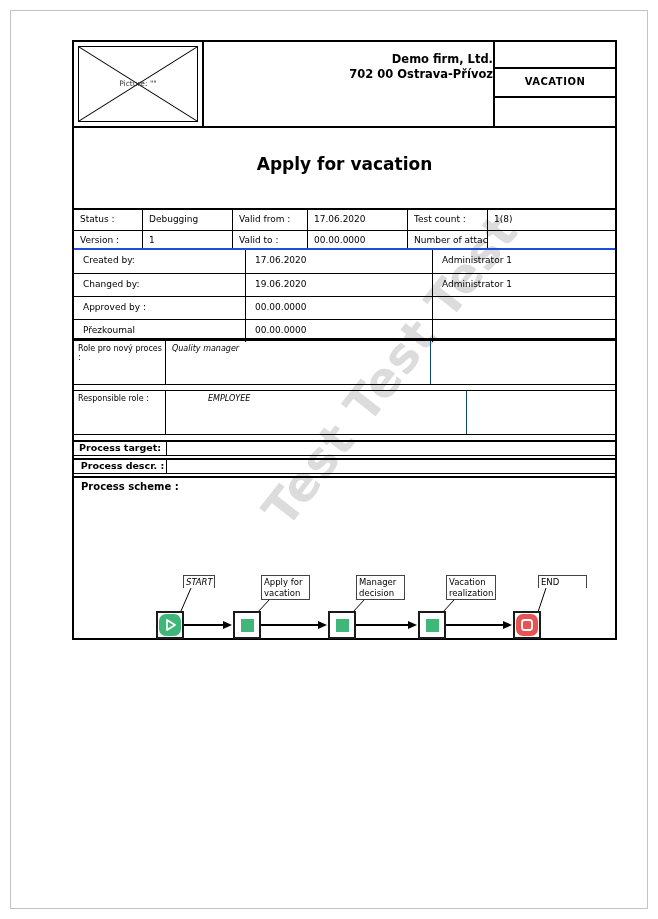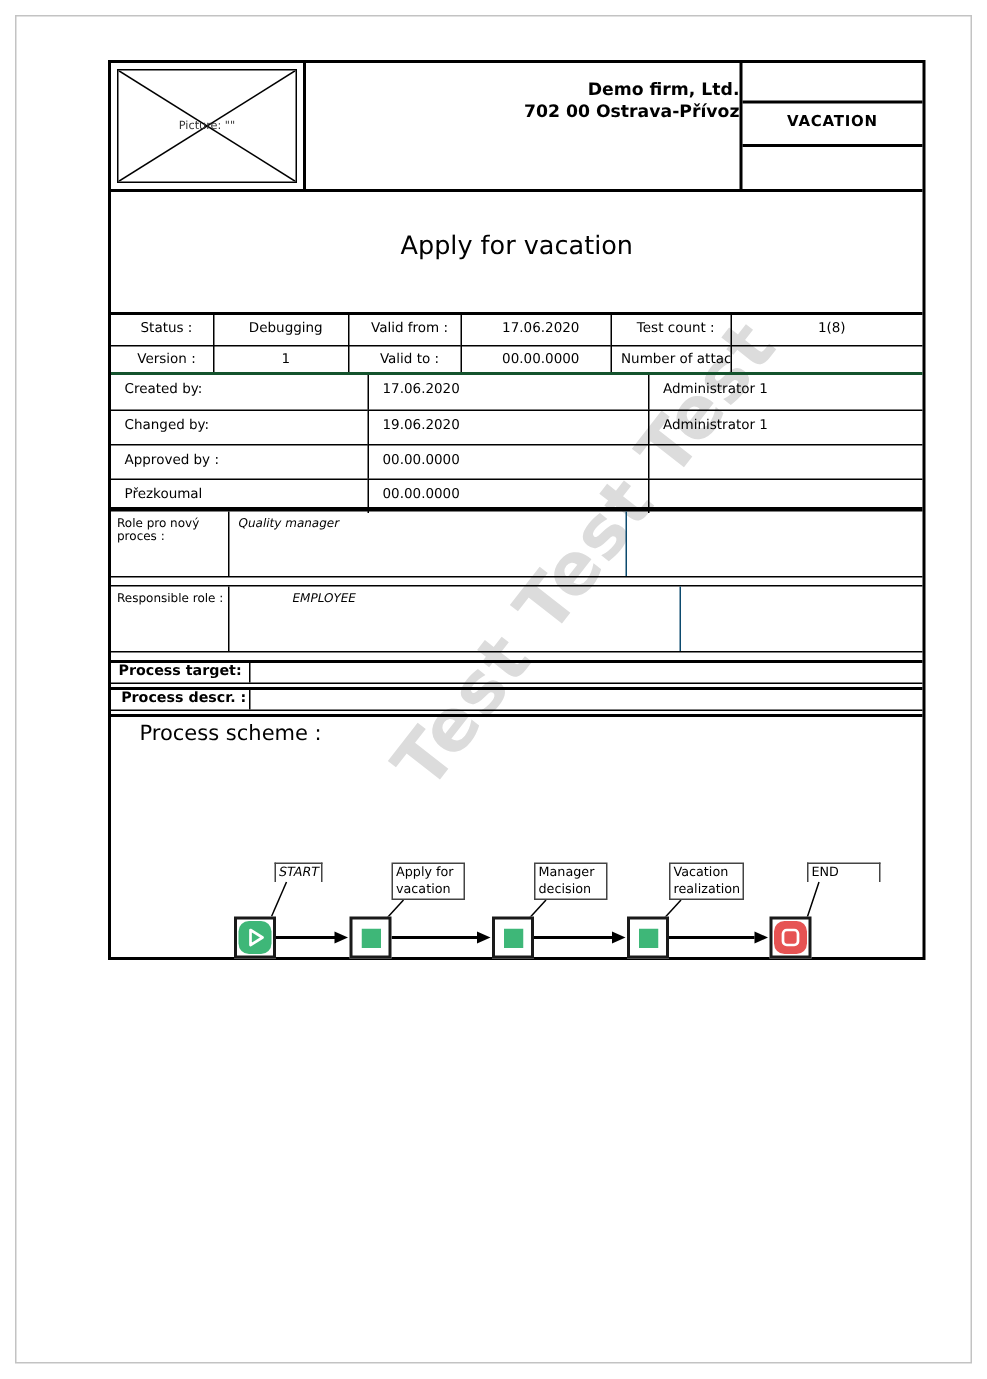--- a/index.html
+++ b/index.html
@@ -28,58 +28,58 @@
   .cell-company { flex:1; border-right:2px solid #000; text-align:right; padding-top:10px;
     font-weight:bold; font-size:11.5px; line-height:15px; }
   .cell-right { width:120px; display:flex; flex-direction:column; }
   .rc-top { height:27px; border-bottom:2px solid #000; }
   .rc-mid { flex:1; border-bottom:2px solid #000; text-align:center; font-weight:bold;
     font-size:10px; line-height:26px; letter-spacing:0.5px; }
   .rc-bot { height:28px; }
 
   
   .title-sec { position:absolute; left:0; right:0; top:84px; height:82px; border-top:2px solid #000;
-    text-align:center; padding-top:26px; font-size:17px; font-weight:normal; }
+    text-align:center; padding-top:26px; font-size:17px; font-weight:bold; }
 
   
   .status-tbl { position:absolute; left:0; right:0; top:166px; height:40px; border-top:2px solid #000;
     display:grid; grid-template-columns:68px 90px 75px 100px 80px auto; grid-auto-rows:20px;
-    font-size:9px;text-align:center; }
+    font-size:9px; }
   .status-tbl .cell { line-height:19px; padding-left:6px; overflow:hidden; white-space:nowrap; }
   .status-tbl .bl { border-left:1px solid #000; }
   .status-tbl .bt { border-top:1px solid #000; }
 
   
-  .created-tbl { position:absolute; left:0; right:0; top:206px; height:94px; border-top:2px solid #14532d;
+  .created-tbl { position:absolute; left:0; right:0; top:206px; height:94px; border-top:2px solid #1d4ed8;
     display:grid; grid-template-columns:171px 187px auto; grid-template-rows:repeat(4,1fr);
     font-size:9px; }
   .created-tbl .cell { line-height:21px; padding-left:9px; overflow:hidden; white-space:nowrap; }
   .created-tbl .bl { border-left:1px solid #000; }
   .created-tbl .bt { border-top:1px solid #000; }
 
   
   .role-row { position:absolute; left:0; right:0; display:flex; font-size:8px;
     border-top:1px solid #000; border-bottom:1px solid #000; }
   .role-row.first { top:296px; height:47px; border-top:3px solid #000; }
   .role-row.second { top:348px; height:45px;gap:36px; }
-  .role-label { width:79px; border-right:1px solid #000; padding:3px 2px 0 4px; }
+  .role-label { width:92px; border-right:1px solid #000; padding:3px 2px 0 4px; }
   .role-value { width:265px; border-right:1px solid #0c4a6e; padding:3px 0 0 6px;font-style:italic; }
   .role-extra { flex:1; }
 
   
   .proc-row { position:absolute; left:0; right:0; height:16px; border-top:2px solid #000;
     border-bottom:1px solid #000; display:flex; font-size:9.5px; font-weight:bold; }
   .proc-row.target { top:398px; }
   .proc-row.descr { top:416px;text-align:center; }
   .proc-label { width:93px; border-right:1px solid #000; padding-left:5px; line-height:12px; }
   .proc-value { flex:1; }
 
   
   .scheme-sec { position:absolute; left:0; right:0; top:434px; bottom:0; border-top:2px solid #000; }
-  .scheme-label { position:absolute; left:19px; top:3px; font-size:14px; font-weight:normal; }
+  .scheme-label { position:absolute; left:7px; top:3px; font-size:10px; font-weight:bold; }
 
   .diagram-svg { position:absolute; left:0; top:0; width:541px; height:596px; pointer-events:none; }
 
   .node { position:absolute; width:28px; height:28px; border:2px solid #1a1a1a; background:#fff;
     display:flex; align-items:center; justify-content:center; top:569px; }
   .node svg { display:block; }
   .task-inner { width:13px; height:13px; }
 
   .dlabel { position:absolute; font-size:8.5px; line-height:11px; padding:1px 0 0 2px;
     border:1px solid #444; background:transparent; white-space:nowrap; overflow:hidden; }

